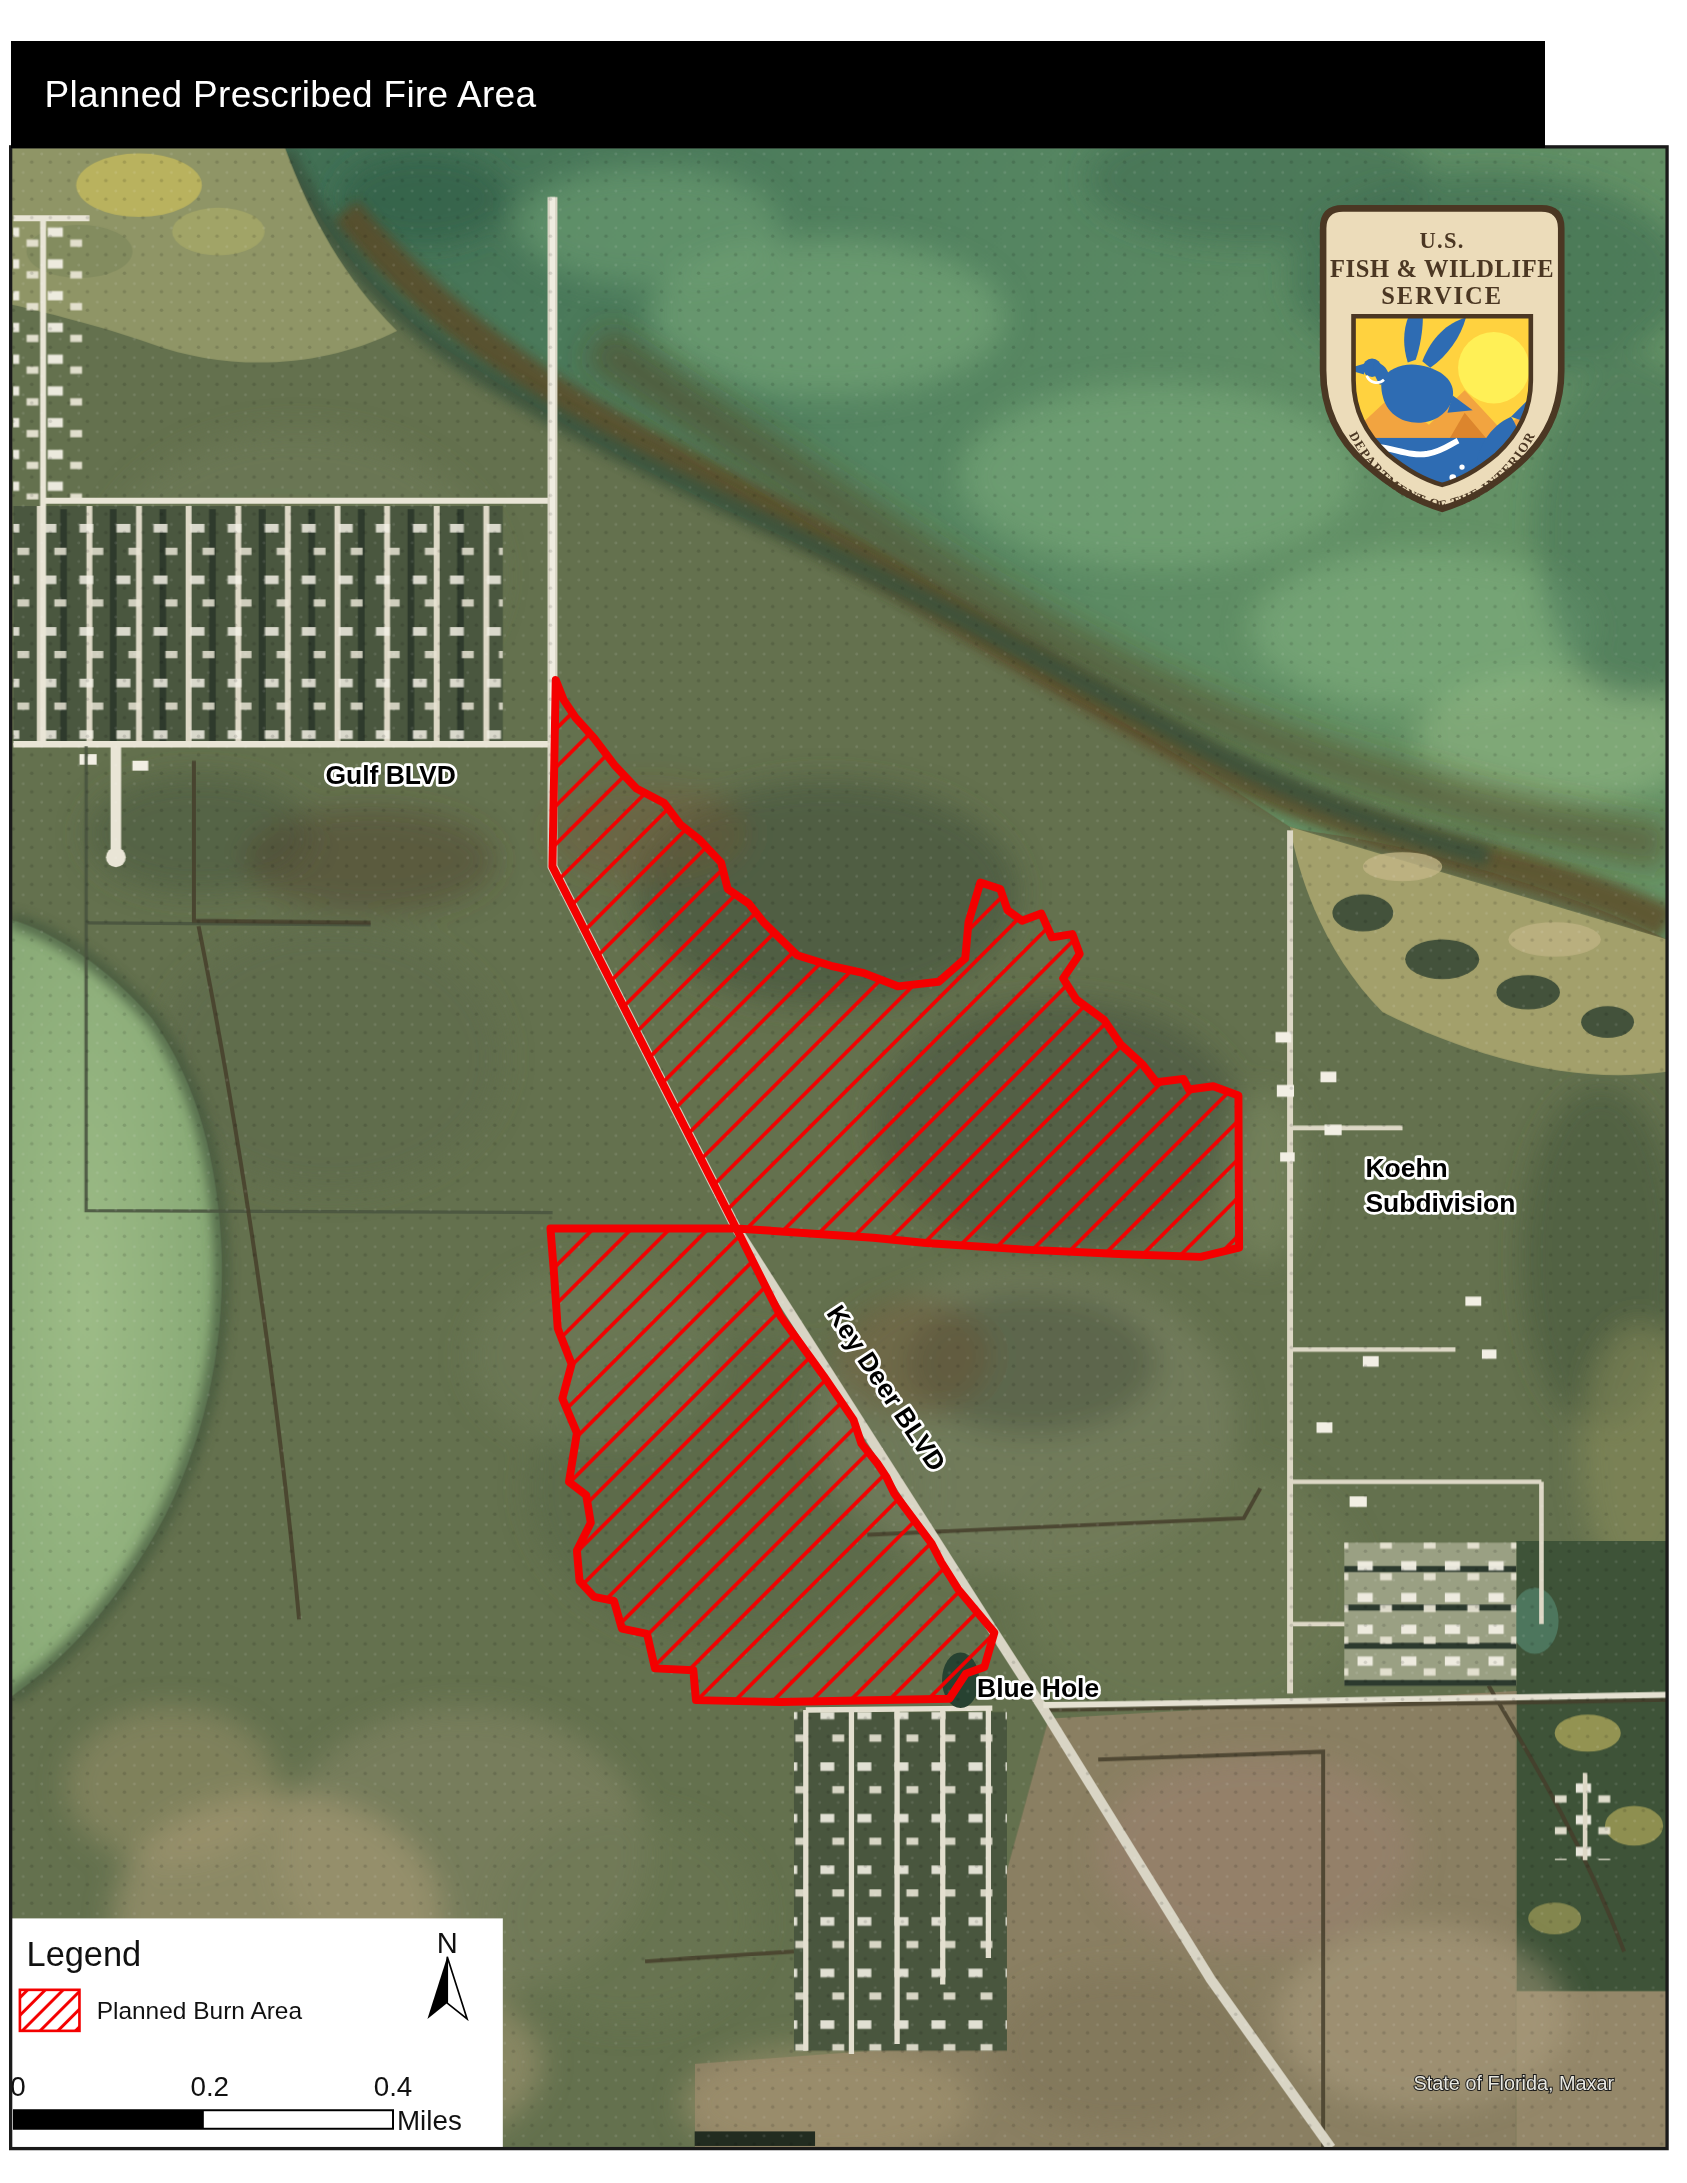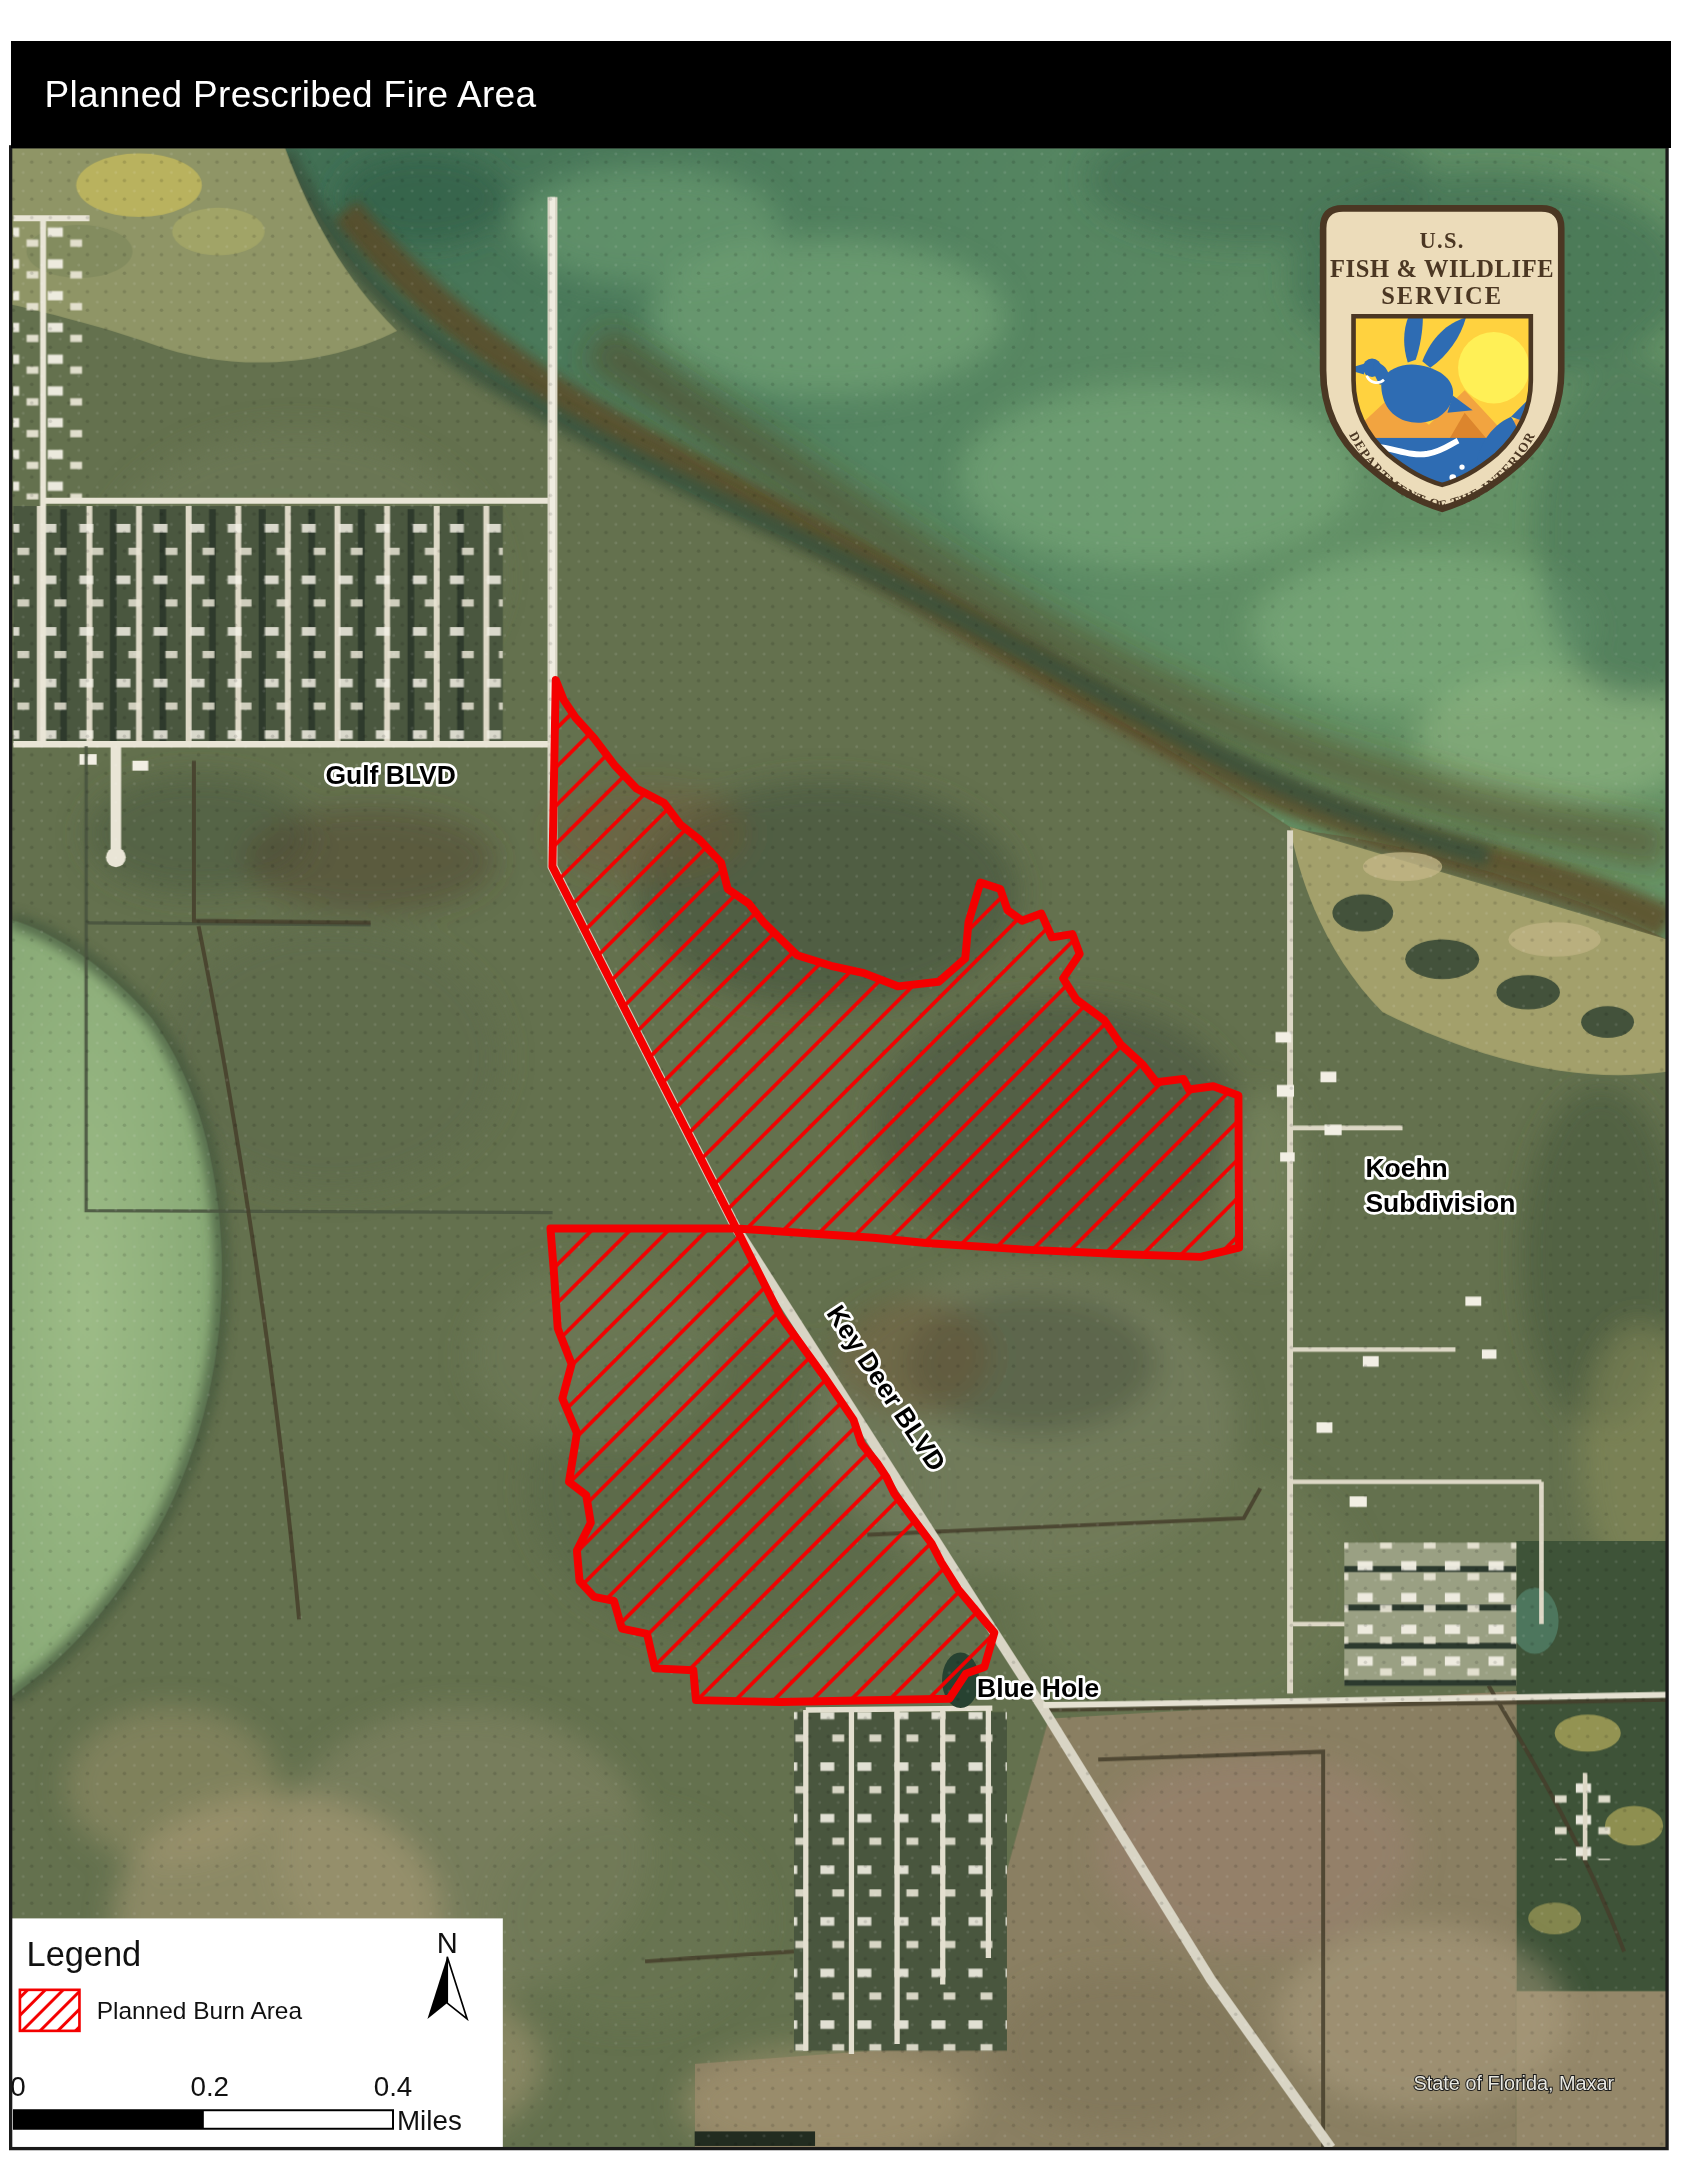--- a/index.html
+++ b/index.html
@@ -1,18 +1,18 @@
 <!DOCTYPE html>
 <html style="font-size:10.6px"><head>
 <meta charset="utf-8">
 <style>
   html,body{margin:0;padding:0;background:#ffffff;width:1687px;height:2183px;
     font-family:"Liberation Sans",sans-serif;}
   .page{position:relative;width:1687px;height:2183px;background:#fff;overflow:hidden;}
-  .title-bar{position:absolute;left:10.6px;top:41px;width:1660px;height:107px;
+  .title-bar{position:absolute;left:10.6px;top:41px;width:1534px;height:107px;
     background:#000;display:flex;align-items:center;}
   .title-bar span{color:#fff;font-size:37px;letter-spacing:0.3px;padding-left:34px;}
   svg{position:absolute;left:0;top:0;}
   text{font-family:"Liberation Sans",sans-serif;}
   .maplabel{font-size:40px;font-weight:700;fill:#000;stroke:#fff;stroke-width:8px;
     paint-order:stroke;stroke-linejoin:round;}
   .legendtext{fill:#111;}
   .attrib{font-size:30px;fill:#e9e9e2;stroke:#1a1a1a;stroke-width:3px;paint-order:stroke;}
   .logotext{font-family:"Liberation Serif",serif;font-weight:700;fill:#4b3723;}
 </style>

